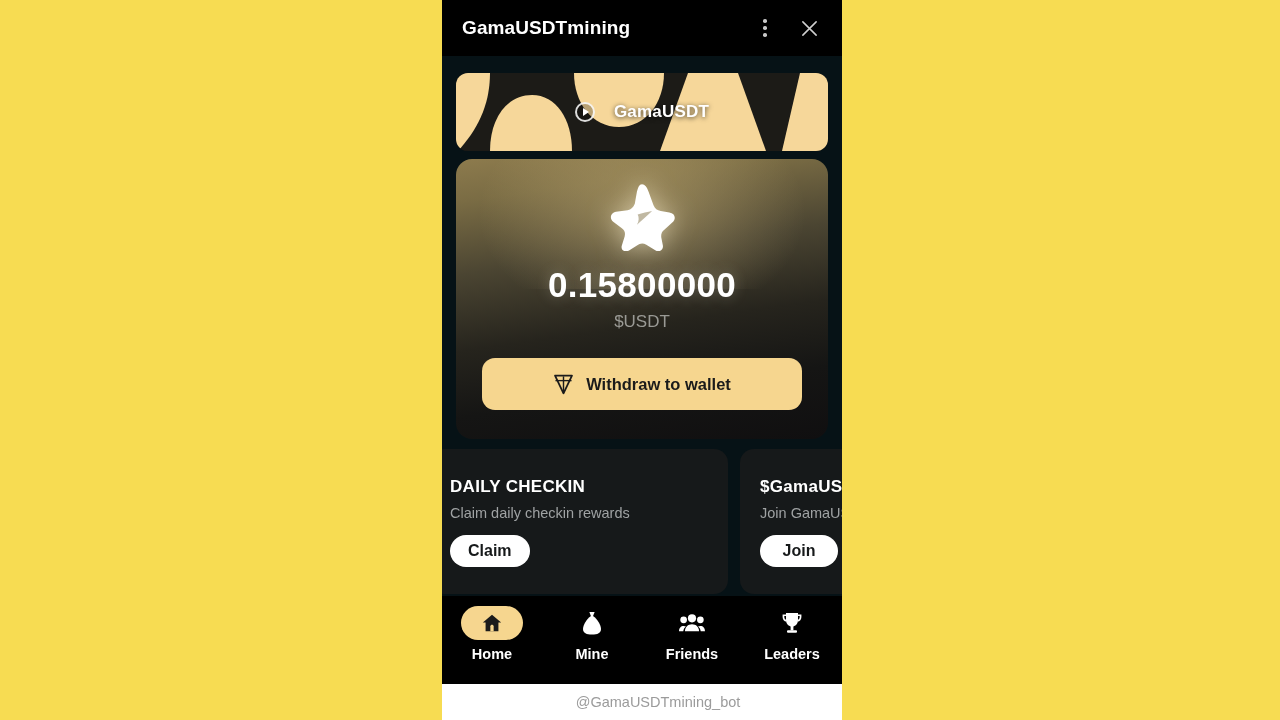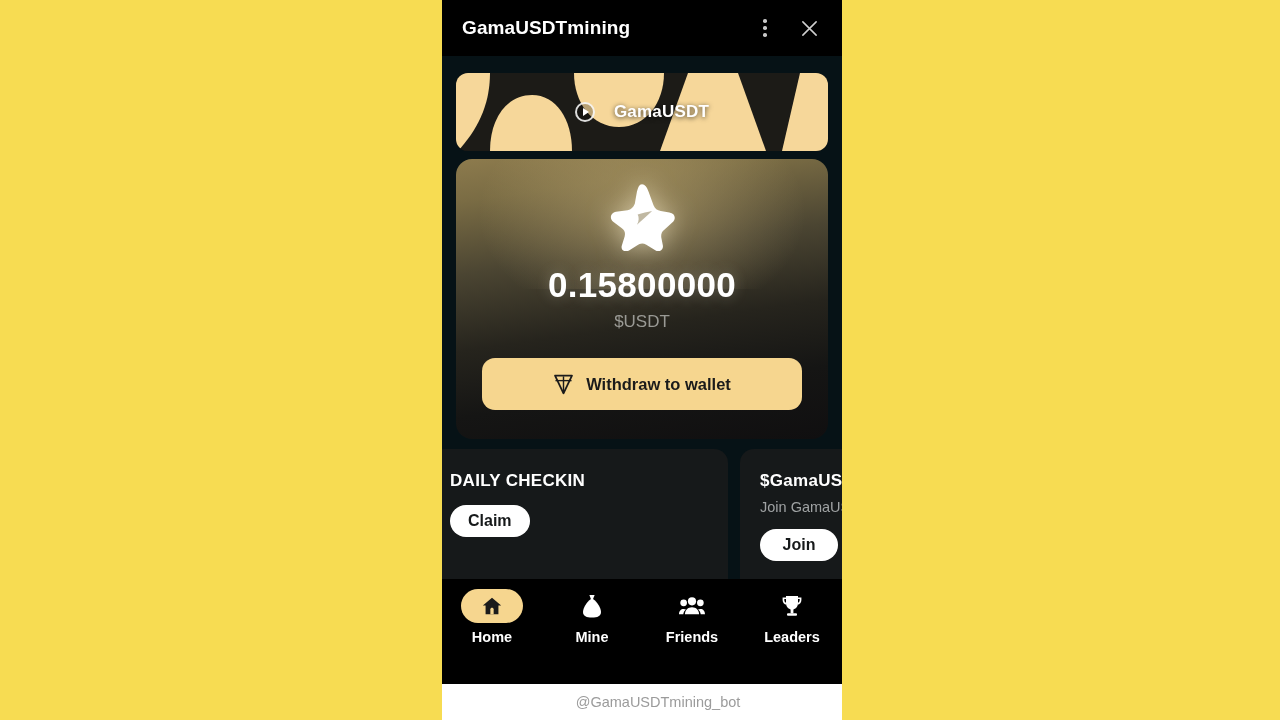--- a/index.html
+++ b/index.html
@@ -175,21 +175,21 @@
     display: flex;
     gap: 12px;
     overflow: hidden;
     height: 145px;
   }
   .task-card {
     flex: 0 0 298px;
     height: 145px;
     border-radius: 14px;
     background: #16191a;
-    padding: 22px 20px 0 20px;
+    padding: 28px 20px 0 20px;
     cursor: pointer;
   }
   .task-card:first-child { margin-left: -26px; }
   .task-title {
     color: #ffffff;
     font-size: 17px;
     font-weight: bold;
     letter-spacing: .3px;
     white-space: nowrap;
   }
@@ -213,21 +213,21 @@
     font-size: 16px;
     font-weight: bold;
     cursor: pointer;
     border: none;
   }
 
   
   #bottom-nav {
     position: absolute;
     left: 0; right: 0; bottom: 0;
-    height: 105px;
+    height: 88px;
     background: #000000;
     display: flex;
     align-items: flex-start;
     padding-top: 10px;
   }
   .nav-item {
     flex: 1 1 0;
     display: flex;
     flex-direction: column;
     align-items: center;
@@ -313,20 +313,21 @@
           <path d="M2.5 9 H21.5" stroke="#1b1b1b" stroke-width="1.6"></path>
         </svg>
         <span id="withdraw-label">Withdraw to wallet</span>
       </button>
     </div>
 
     <div id="tasks-row">
 
       <div class="task-card">
         <div class="task-title">DAILY CHECKIN</div>
+        <div class="task-desc">Claim daily checkin rewards</div>
         <button class="task-action">Claim</button>
       </div>
 
       <div class="task-card">
         <div class="task-title">$GamaUSDT</div>
         <div class="task-desc">Join GamaUSDT channel</div>
         <button class="task-action">Join</button>
       </div>
 
     </div>

